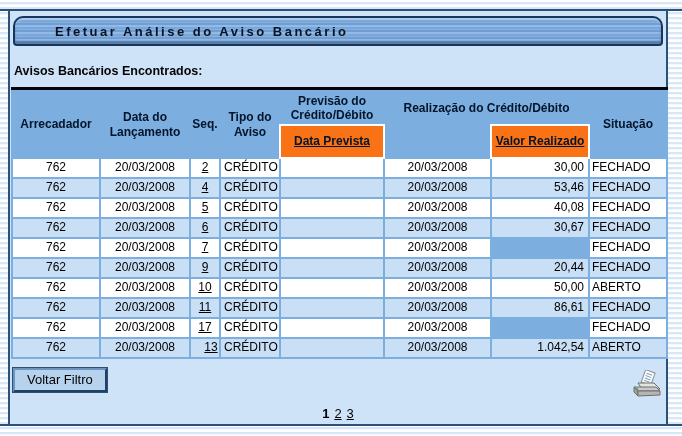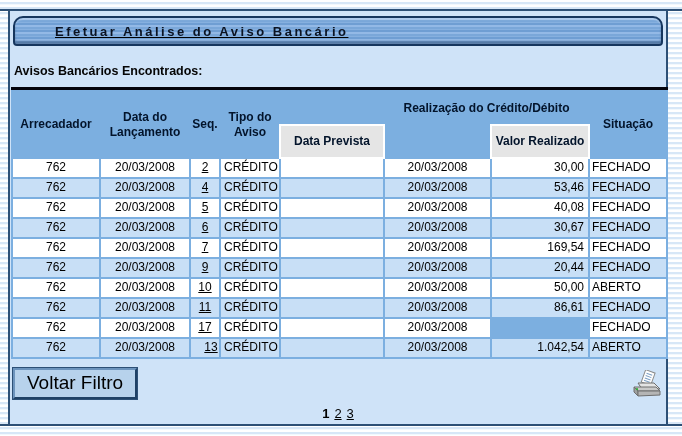--- a/index.html
+++ b/index.html
@@ -22,21 +22,21 @@
     border-top: 2px solid #2d5076; border-bottom: 2px solid #2d5076;
   }
 
   .title-bar {
     margin: 5px 3px 0 3px; height: 30px;
     border: 2px solid #16365e;
     border-radius: 10px 10px 4px 4px;
     background: repeating-linear-gradient(180deg,
       #93b9e6 0 2px, #7aa7d9 2px 4px, #86b0df 4px 5px, #6f9ed3 5px 7px);
     box-shadow: inset 0 -3px 2px rgba(15,35,70,.35), inset 0 2px 1px rgba(255,255,255,.25);
-    display: flex; align-items: center; text-decoration: underline;
+    display: flex; align-items: center;
   }
   .title-bar .title {
     padding-left: 40px; font-size: 13px; font-weight: bold;
     letter-spacing: 2.5px; color: #0b1322; white-space: nowrap;
   }
 
   .section-heading {
     margin: 18px 0 0 4px; font-size: 12.5px; font-weight: bold; color: #050505;
   }
 
@@ -51,23 +51,24 @@
     background: #7cafe0;
     font-size: 12px; color: #000;
   }
   .th {
     background: #7cafe0; color: #03142b; font-weight: bold;
     display: flex; align-items: center; justify-content: center;
     text-align: center; line-height: 1.18; font-size: 12px;
   }
   .th.rowspan { grid-row: 1 / span 2; }
   .th.sub {
-    background: #e5e5e5;
+    background: #f97316;
     box-shadow: 0 0 0 2px #ffffff;
     grid-row: 2;
+    text-decoration: underline;
   }
   .c1 { grid-column: 1; } .c2 { grid-column: 2; } .c3 { grid-column: 3; }
   .c4 { grid-column: 4; } .c5 { grid-column: 5; } .c6 { grid-column: 6; }
   .c7 { grid-column: 7; } .c8 { grid-column: 8; text-align: center; }
   .g-prev { grid-column: 5; grid-row: 1; }
   .g-real { grid-column: 6 / span 2; grid-row: 1; }
 
   .cell {
     background: #ffffff; line-height: 17px; white-space: nowrap; overflow: hidden;
   }
@@ -77,21 +78,21 @@
   .c-left-tight { text-align: left; padding-left: 2px; }
   .c-right { text-align: right; padding-right: 4px; }
   .cell a { color: #000; text-decoration: underline; }
 
   .footer-row {
     margin: 9px 4px 0 3px;
     display: flex; justify-content: space-between; align-items: flex-start;
   }
   .btn {
     font-family: "Liberation Sans", sans-serif;
-    font-size: 19px; color: #000;
+    font-size: 13px; color: #000;
     background: #b7d2ec;
     border: 2px solid;
     border-color: #6d94bd #1f4166 #1f4166 #6d94bd;
     outline: 1px solid #2d5076;
     padding: 2px 12px 3px 12px;
     cursor: pointer;
   }
   .printer { margin-top: 2px; cursor: pointer; }
 
   .pagination {
@@ -116,20 +117,21 @@
 
   <div class="section-heading">Avisos Bancários Encontrados:</div>
 
   <div class="table-topline"></div>
 
   <div class="grid" id="grid">
     <div class="th rowspan c2">Data do Lançamento</div>
     <div class="th rowspan c1">Arrecadador</div>
     <div class="th rowspan c3">Seq.</div>
     <div class="th rowspan c4">Tipo do Aviso</div>
+    <div class="th g-prev">Previsão do Crédito/Débito</div>
     <div class="th g-real">Realização do Crédito/Débito</div>
     <div class="th rowspan c8">Situação</div>
     <div class="th sub c5">Data Prevista</div>
     <div class="th sub c7">Valor Realizado</div>
   <div class="cell c-center" style="grid-area: 3 / 1;">762</div>
       <div class="cell c-center" style="grid-area: 3 / 2;">20/03/2008</div>
       <div class="cell c-center" style="grid-area: 3 / 3;"><a href="#">2</a></div>
       <div class="cell c-left" style="grid-area: 3 / 4;">CRÉDITO</div>
       <div class="cell c-center" style="grid-area: 3 / 5;"></div>
       <div class="cell c-center" style="grid-area: 3 / 6;">20/03/2008</div>
@@ -158,21 +160,20 @@
       <div class="cell c-center alt" style="grid-area: 6 / 5;"></div>
       <div class="cell c-center alt" style="grid-area: 6 / 6;">20/03/2008</div>
       <div class="cell c-right alt" style="grid-area: 6 / 7;">30,67</div>
       <div class="cell c-left-tight alt" style="grid-area: 6 / 8;">FECHADO</div>
       <div class="cell c-center" style="grid-area: 7 / 1;">762</div>
       <div class="cell c-center" style="grid-area: 7 / 2;">20/03/2008</div>
       <div class="cell c-center" style="grid-area: 7 / 3;"><a href="#">7</a></div>
       <div class="cell c-left" style="grid-area: 7 / 4;">CRÉDITO</div>
       <div class="cell c-center" style="grid-area: 7 / 5;"></div>
       <div class="cell c-center" style="grid-area: 7 / 6;">20/03/2008</div>
-      <div class="cell c-right" style="grid-area: 7 / 7;">169,54</div>
       <div class="cell c-left-tight" style="grid-area: 7 / 8;">FECHADO</div>
       <div class="cell c-center alt" style="grid-area: 8 / 1;">762</div>
       <div class="cell c-center alt" style="grid-area: 8 / 2;">20/03/2008</div>
       <div class="cell c-center alt" style="grid-area: 8 / 3;"><a href="#">9</a></div>
       <div class="cell c-left alt" style="grid-area: 8 / 4;">CRÉDITO</div>
       <div class="cell c-center alt" style="grid-area: 8 / 5;"></div>
       <div class="cell c-center alt" style="grid-area: 8 / 6;">20/03/2008</div>
       <div class="cell c-right alt" style="grid-area: 8 / 7;">20,44</div>
       <div class="cell c-left-tight alt" style="grid-area: 8 / 8;">FECHADO</div>
       <div class="cell c-center" style="grid-area: 9 / 1;">762</div>

